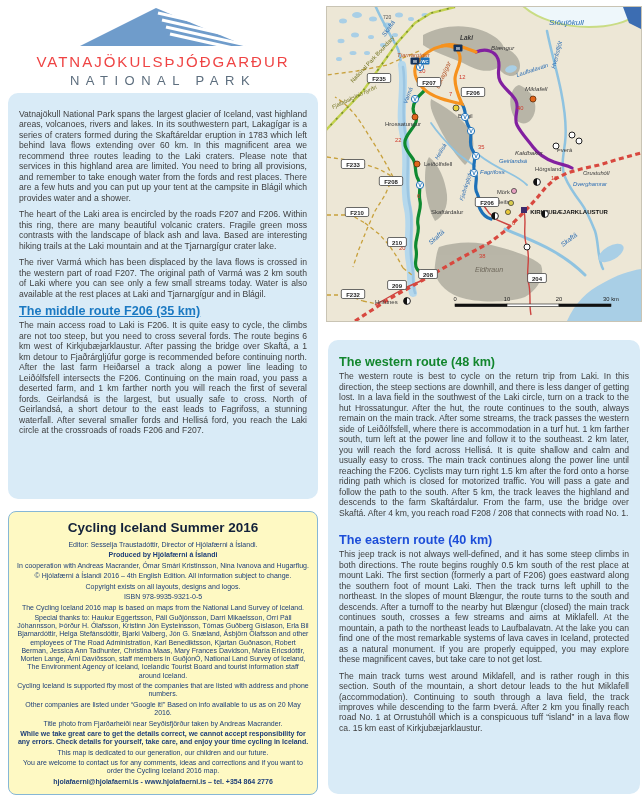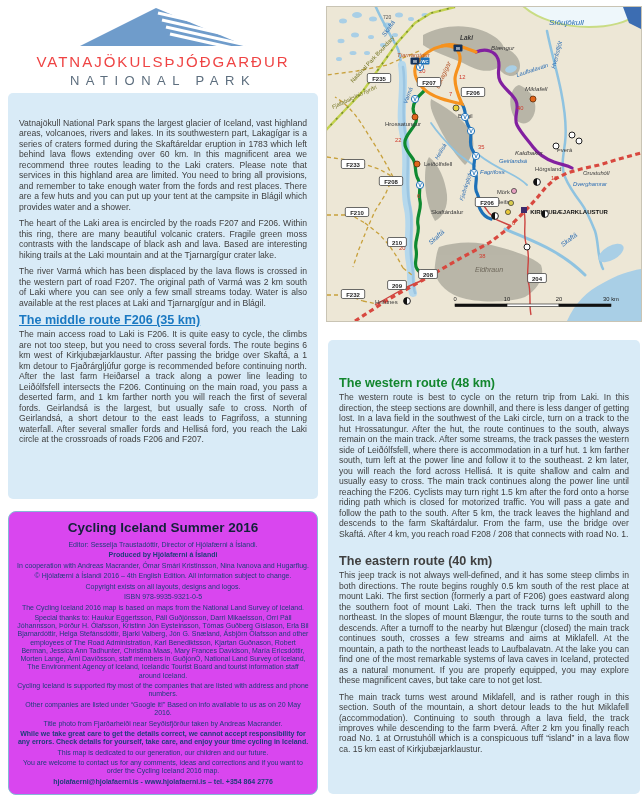--- a/index.html
+++ b/index.html
@@ -6,32 +6,32 @@
   .page{position:relative;width:644px;height:798px;background:#ffffff;
         font-family:"Liberation Sans",sans-serif;overflow:hidden;}
 
   
   .logo{position:absolute;left:8px;top:4px;width:310px;text-align:center;}
   .logo svg{display:block;margin:0 auto;}
   .logo-title{font-size:15px;letter-spacing:2px;color:#ef4444;margin-top:5px;font-weight:400;}
   .logo-sub{font-size:13px;letter-spacing:6.5px;color:#5d6e7e;margin-top:3px;}
 
   
-  .panel{background:#d9ebf7;border-radius:5px;box-sizing:border-box;
+  .panel{background:#d9ebf7;border-radius:10px;box-sizing:border-box;
          color:#3e3e3e;font-size:8.6px;line-height:1.22;text-align:justify;
-         padding:25px 11px;overflow:hidden;}
+         padding:16px 11px;overflow:hidden;}
   .panel p{margin:0 0 6px 0;}
   .panel h3{font-size:12.6px;margin:6px 0 2px 0;line-height:1.05;}
-  .panel h3:first-child{margin-top:12px;}
+  .panel h3:first-child{margin-top:0;}
   .panel-intro{position:absolute;left:8px;top:93px;width:310px;height:406px;}
   .panel-routes{position:absolute;left:328px;top:340px;width:312px;height:454px;}
 
   
   .imprint{position:absolute;left:8px;top:511px;width:310px;height:284px;box-sizing:border-box;
-           background:#d946ef;border:1px solid #86b7d6;border-radius:8px;
+           background:#fef9c3;border:1px solid #86b7d6;border-radius:8px;
            padding:6px 8px;color:#1d3e78;text-align:center;font-size:7px;line-height:1.18;overflow:hidden;}
   .imprint .t{font-size:13.5px;font-weight:bold;color:#13213a;margin:2px 0 5px 0;}
   .imprint p{margin:2.2px 0;}
   .imprint .b{font-weight:bold;}
 
   
   .map-wrap{position:absolute;left:326px;top:6px;width:314px;height:314px;}
   .map-wrap svg{display:block;border:1px solid #c9c4b4;}
 </style>
 </head>
@@ -276,18 +276,18 @@
         <text x="128" y="294" text-anchor="middle" font-size="5.8" fill="#222">0</text>
         <text x="180" y="294" text-anchor="middle" font-size="5.8" fill="#222">10</text>
         <text x="232" y="294" text-anchor="middle" font-size="5.8" fill="#222">20</text>
         <text x="284" y="294" text-anchor="middle" font-size="5.8" fill="#222">30 km</text>
       </svg>
   </div>
 
   <section class="panel panel-routes">
     <h3 style="color: rgb(19, 134, 46);">The western route (48 km)</h3>
     <p>The western route is best to cycle on the return trip from Laki. In this direction, the steep sections are downhill, and there is less danger of getting lost. In a lava field in the southwest of the Laki circle, turn on a track to the hut Hrossatungur. After the hut, the route continues to the south, always remain on the main track. After some streams, the track passes the western side of Leiðólfsfell, where there is accommodation in a turf hut. 1 km farther south, turn left at the power line and follow it to the southeast. 2 km later, you will reach the ford across Hellisá. It is quite shallow and calm and usually easy to cross. The main track continues along the power line until reaching the F206. Cyclists may turn right 1.5 km after the ford onto a horse riding path which is closed for motorized traffic. You will pass a gate and follow the path to the south. After 5 km, the track leaves the highland and descends to the farm Skaftárdalur. From the farm, use the bridge over Skaftá. After 4 km, you reach road F208 / 208 that connects with road No. 1.</p>
-    <h3 style="color: #404040; margin-top: 16px;">The eastern route (40 km)</h3>
+    <h3 style="color: #1d4ed8; margin-top: 16px;">The eastern route (40 km)</h3>
     <p>This jeep track is not always well-defined, and it has some steep climbs in both directions. The route begins roughly 0.5 km south of the rest place at mount Laki. The first section (formerly a part of F206) goes eastward along the southern foot of mount Laki. Then the track turns left uphill to the northeast. In the slopes of mount Blængur, the route turns to the south and descends. After a turnoff to the nearby hut Blængur (closed) the main track continues south, crosses a few streams and aims at Miklafell. At the mountain, a path to the northeast leads to Laufbalavatn. At the lake you can find one of the most remarkable systems of lava caves in Iceland, protected as a natural monument. If you are properly equipped, you may explore these magnificent caves, but take care to not get lost.</p>
     <p>The main track turns west around Miklafell, and is rather rough in this section. South of the mountain, a short detour leads to the hut Miklafell (accommodation). Continuing to south through a lava field, the track improves while descending to the farm Þverá. After 2 km you finally reach road No. 1 at Orrustuhóll which is a conspicuous tuff “island” in a lava flow ca. 15 km east of Kirkjubæjarklaustur.</p>
   </section>
 
 </div>
 
 </body></html>

